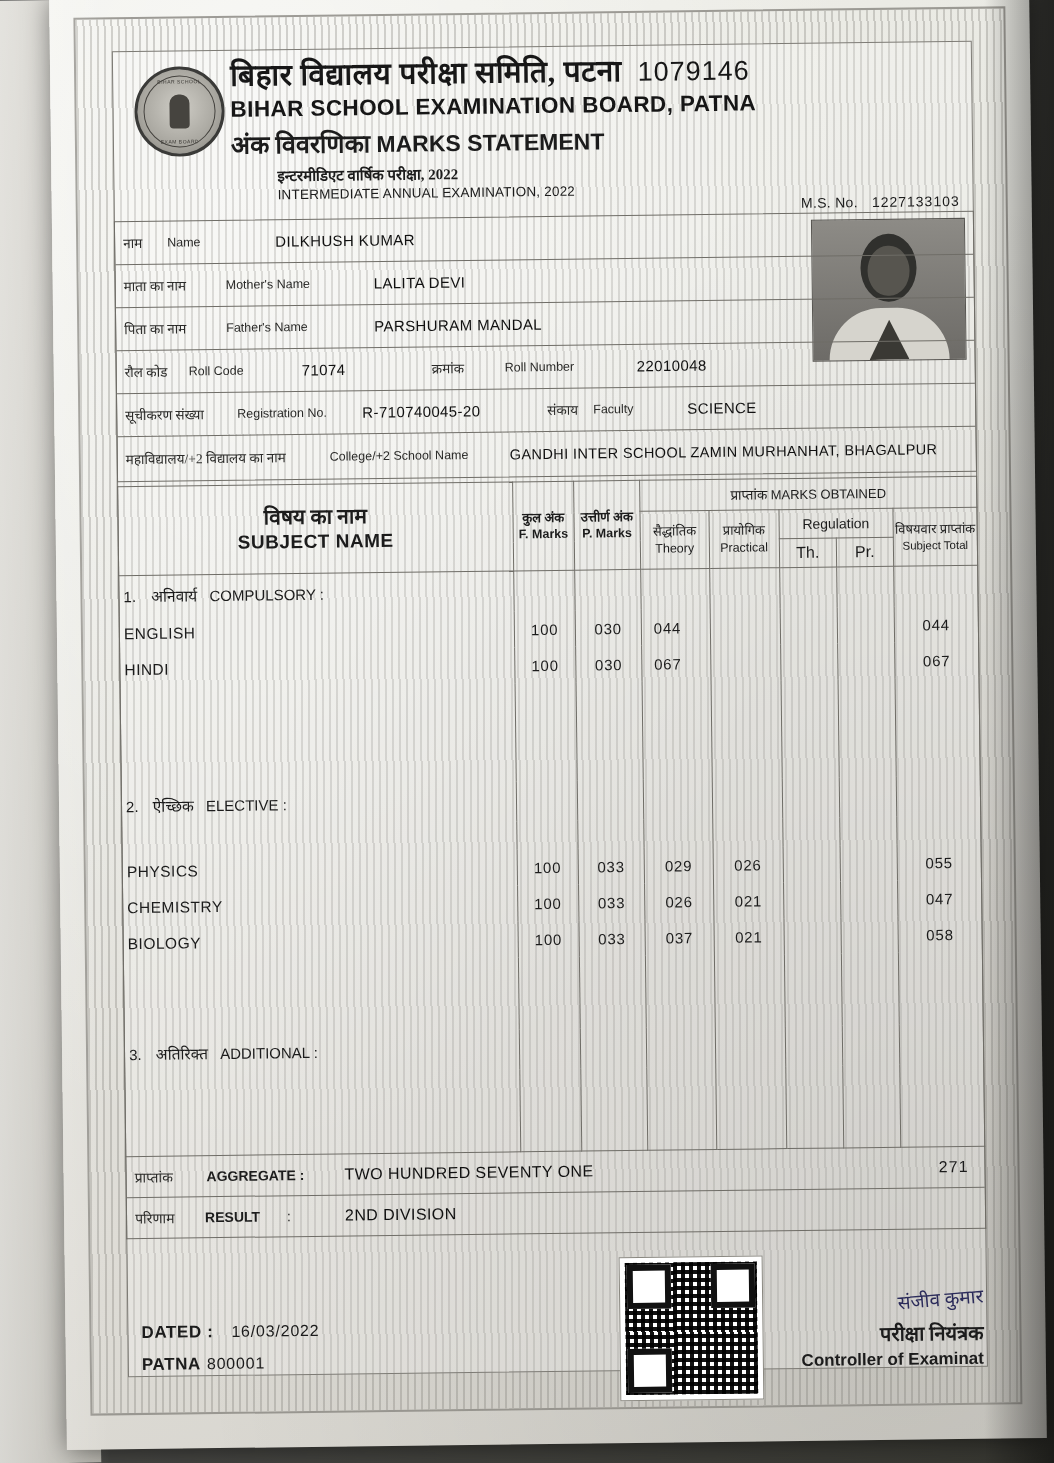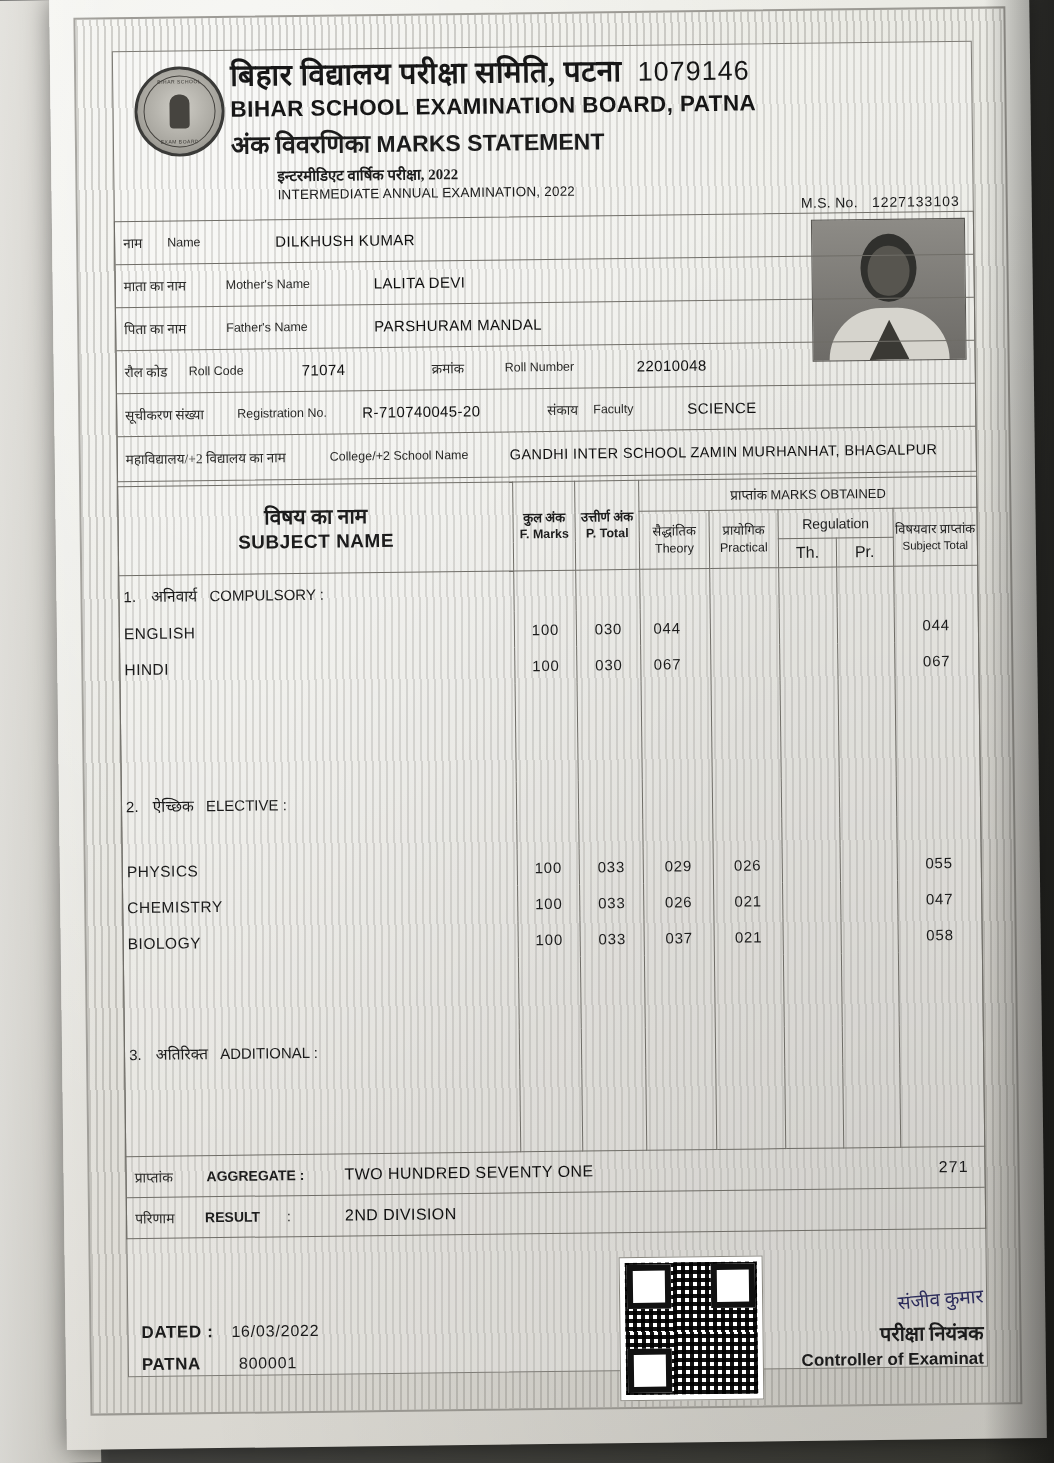--- a/index.html
+++ b/index.html
@@ -143,21 +143,21 @@
      repeating-linear-gradient(90deg,#111 0 4px,#fff 4px 8px),
      repeating-linear-gradient(0deg,#111 0 4px,rgba(255,255,255,0) 4px 8px);
      background-blend-mode:multiply;position:relative;}
   .qr .eye{position:absolute;width:32px;height:32px;background:#fff;border:6px solid #111;}
   .qr .eye.tl{left:2px;top:2px;}
   .qr .eye.tr{right:2px;top:2px;}
   .qr .eye.bl{left:2px;bottom:2px;}
   .dated{position:absolute;left:14px;top:84px;font-size:17px;font-weight:bold;letter-spacing:.6px;}
   .dated .v{font-weight:normal;font-size:16px;margin-left:18px;letter-spacing:.8px;}
   .patna{position:absolute;left:14px;top:116px;font-size:17px;font-weight:bold;letter-spacing:.6px;}
-  .patna .v{font-weight:normal;font-size:16px;margin-left:38px;letter-spacing:.8px;}
+  .patna .v{font-weight:normal;font-size:16px;margin-left:6px;letter-spacing:.8px;}
   .sign{position:absolute;right:4px;top:60px;text-align:right;}
   .sign .scrawl{font-family:"Liberation Serif", serif;font-size:19px;color:#2b2b5a;transform:rotate(-4deg);}
   .sign .hi{font-family:"Liberation Serif", serif;font-weight:bold;font-size:20px;margin-top:4px;}
   .sign .en{font-weight:bold;font-size:17px;margin-top:3px;}
 
   
   .fold{
     position:absolute;left:0;top:0;width:110px;height:1463px;
     background:linear-gradient(90deg, rgba(255,255,255,.35), rgba(255,255,255,0));
     pointer-events:none;
@@ -278,21 +278,21 @@
             <th rowspan="3" class="subj-head">
               <div>विषय का नाम</div>
               <div class="en">SUBJECT NAME</div>
             </th>
             <th rowspan="3" class="stack">
               <div class="hi">कुल अंक</div>
               <div>F. Marks</div>
             </th>
             <th rowspan="3" class="stack">
               <div class="hi">उत्तीर्ण अंक</div>
-              <div>P. Total</div>
+              <div>P. Marks</div>
             </th>
             <th colspan="5" class="th-main">
               <span>प्राप्तांक</span>
               <span style="font-family:'Liberation Sans',sans-serif;font-size:13px;">MARKS OBTAINED</span>
             </th>
           </tr>
           <tr>
             <td rowspan="2" class="stack" style="text-align:center">
               <div class="hi">सैद्धांतिक</div>
               <div>Theory</div>

